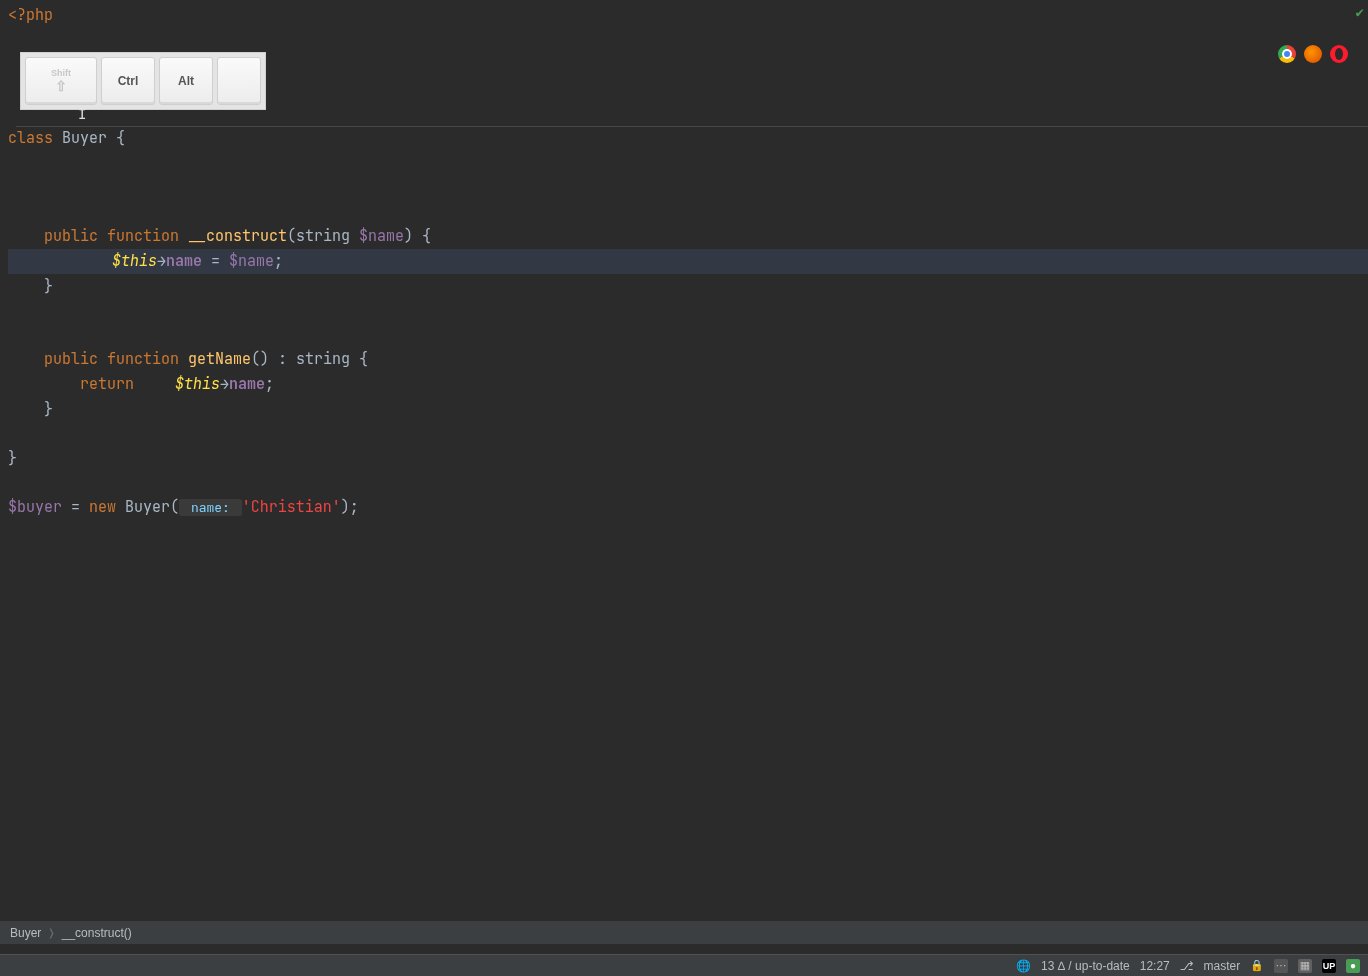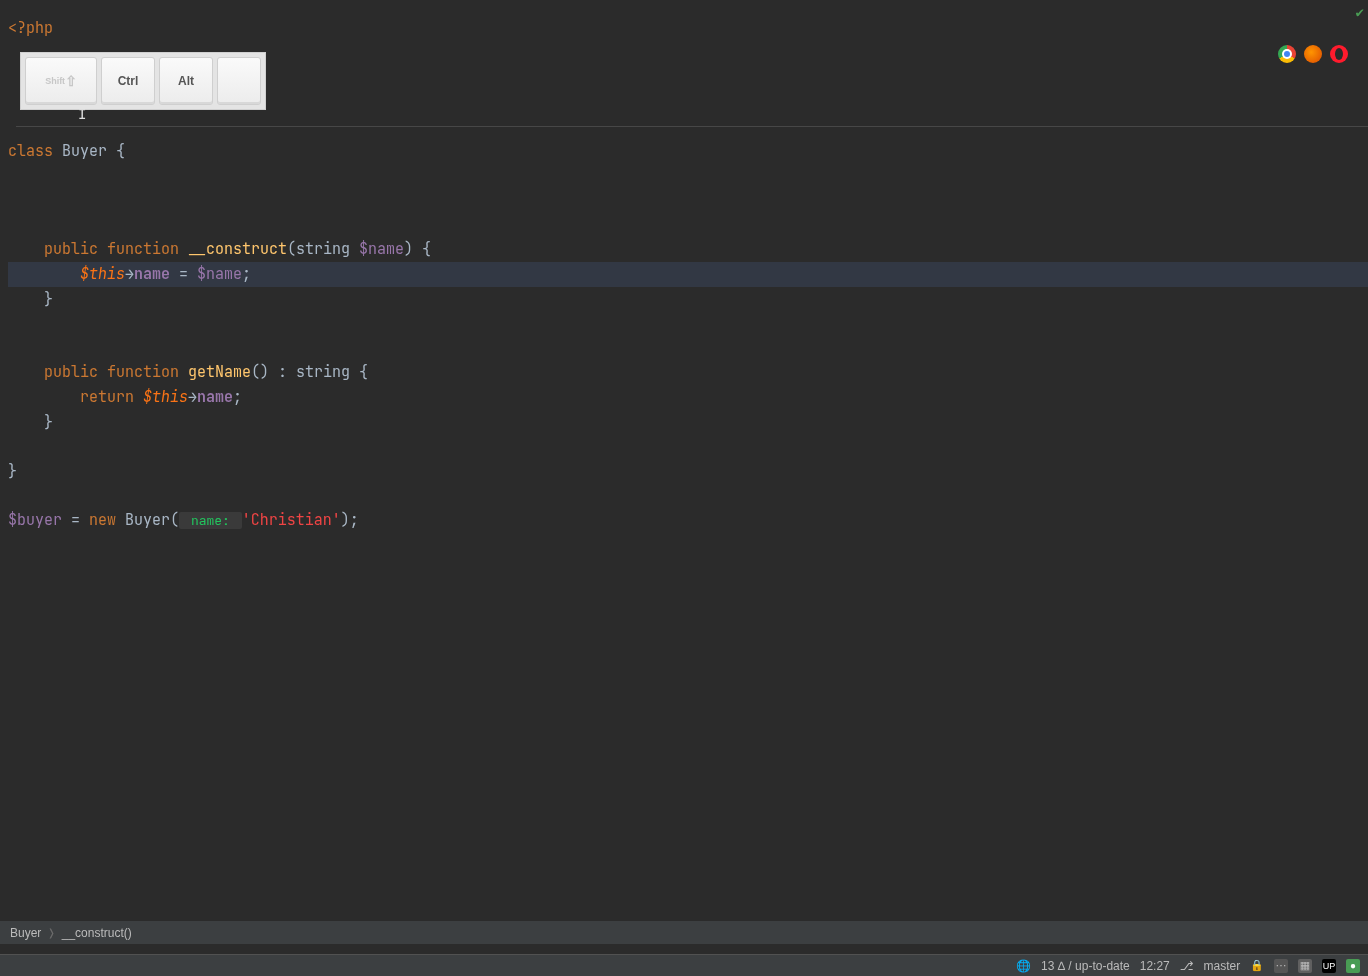--- a/index.html
+++ b/index.html
@@ -9,63 +9,63 @@
     position:absolute; left:0; top:0; right:0; bottom:32px;
     background:#2b2b2b;
   }
   .gutter {
     position:absolute; left:0; top:0; width:8px; height:100%;
     background:#2b2b2b;
   }
   .code-area {
     position:absolute; left:8px; right:0; top:0; bottom:0;
     line-height:24.6px;
-    padding-top:16px;
+    padding-top:3px;
   }
   .line { white-space:pre; padding-left:0; height:24.6px; }
   .line.current { background:#323844; }
   .line-sep {
     position:absolute; left:8px; right:0; height:0;
     border-top:1px solid #474747;
   }
   
   .kw   { color:#cc7832; }          
   .cls  { color:#a9b7c6; }
   .var  { color:#9876aa; }          
   .str  { color:#ef4444; }          
   .fn   { color:#ffc66d; }          
   .op   { color:#a9b7c6; }
   .pun  { color:#a9b7c6; }
   .brace{ color:#a9b7c6; }
   .type { color:#a9b7c6; }
-  .this { color:#f97316; font-style:italic; }
+  .this { color:#fde047; font-style:italic;margin-left:32px; }
   .arrow{ color:#a9b7c6; }
   .prop { color:#9876aa;font-weight:bold; }
   .lpar { color:#a9b7c6; }
-  .hint { color:#22c55e; background:#3a3a3a; padding:0 4px; border-radius:2px; font-size:13px; }
+  .hint { color:#7dd3fc; background:#3a3a3a; padding:0 4px; border-radius:2px; font-size:13px; }
   .phptag{ color:#cc7832; }
   
   .chk { position:absolute; top:3px; right:4px; color:#499c54; font-size:14px;}
   
   .browsers { position:absolute; top:45px; right:20px; display:flex; gap:8px; }
   .bicon { width:18px; height:18px; border-radius:50%; }
   
   .key-overlay {
     position:absolute; top:52px; left:20px;
     background:#e4e4e4; border:1px solid #d0d0d0;
     display:flex; padding:4px; gap:4px;
   }
   .keycap {
     background:linear-gradient(#fafafa,#ececec);
     border:1px solid #cfcfcf; border-radius:3px;
     height:48px; display:flex; align-items:center; justify-content:center;
     color:#555; font-family:Arial,sans-serif; font-weight:bold; font-size:12px;
     box-shadow:inset 0 -2px 0 #d8d8d8;
   }
-  .keycap.shift { width:72px; flex-direction:row; justify-content:center; font-size:9px; color:#c7c7c7; }
+  .keycap.shift { width:72px; flex-direction:column; justify-content:center; font-size:9px; color:#c7c7c7; }
   .keycap.shift .ar { font-size:14px; }
   .keycap.ctrl  { width:54px; }
   .keycap.alt   { width:54px; }
   .keycap.blank { width:44px; }
   
   .ibeam {
     position:absolute; top:105px; left:78px; color:#ddd; font-size:14px;
   }
   
   .crumb {
@@ -81,21 +81,21 @@
     background:#3c3f41; color:#bbbbbb; font-family:Arial,sans-serif; font-size:12px;
     display:flex; align-items:center; justify-content:flex-end; padding-right:8px; gap:10px;
     border-top:1px solid #515151;
   }
   .status .globe { color:#4a90d9; }
   .status .branchicon { color:#bbbbbb; }
   .status .lock { color:#888888; font-size:11px;}
   .sicon { width:14px; height:14px; display:inline-flex; align-items:center; justify-content:center; font-size:11px; border-radius:2px;}
   .sicon.b1 { background:#555; }
   .sicon.b2 { background:#606060; }
-  .sicon.b3 { background:#000000; color:#fff; font-size:9px;}
+  .sicon.b3 { background:#000000; color:#fff; font-size:9px;font-weight:bold;}
   .sicon.b4 { background:#499c54; color:#fff; font-size:10px;}
 </style>
 </head>
 <body>
 
 <div class="editor">
   <div class="gutter"></div>
 
   <span class="chk">✔</span>
 

